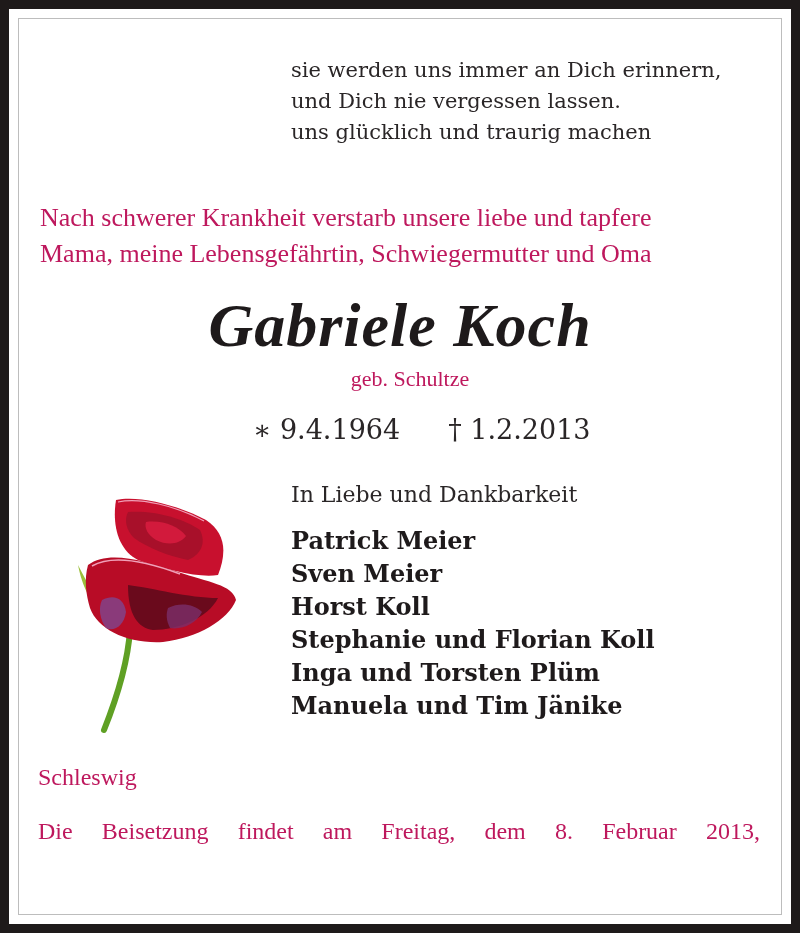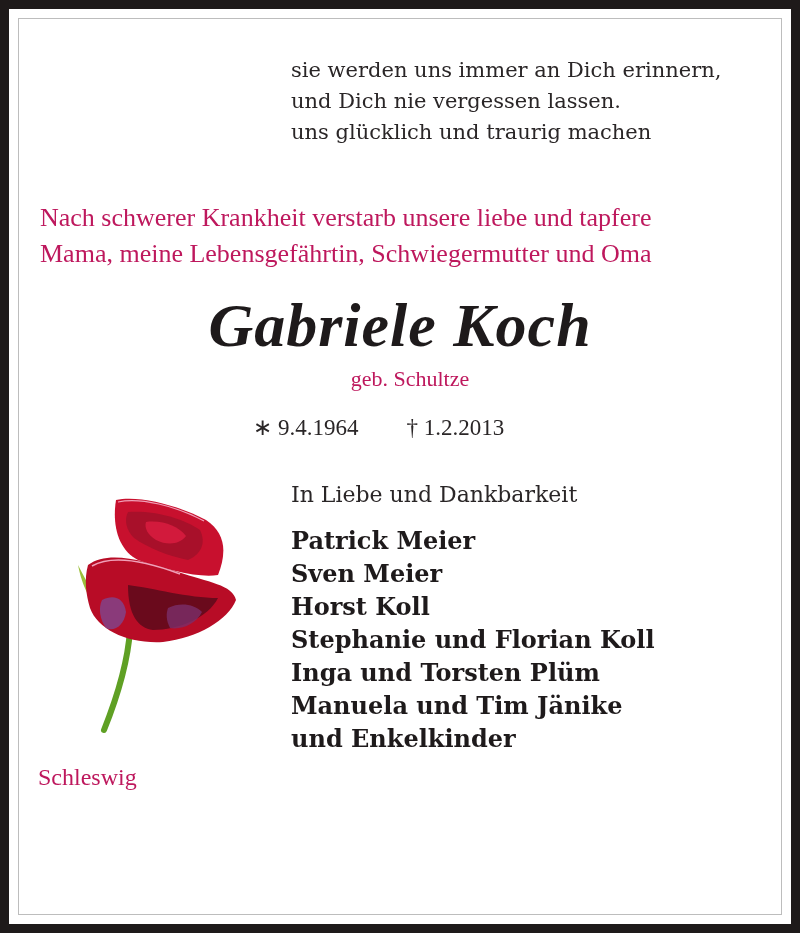--- a/index.html
+++ b/index.html
@@ -37,21 +37,21 @@
     letter-spacing: 1px;
     color: #1e1a1b;
   }
   .maiden {
     position: absolute; left: 0; top: 366px; width: 800px;
     text-align: center; font-size: 22px;
     padding-left: 20px; box-sizing: border-box;
   }
   .dates {
     position: absolute; left: 253px; top: 414px;
-    font-size: 23px; white-space: nowrap; font-family: Liberation Serif, serif;
+    font-size: 27px; white-space: nowrap;
   }
   .dates span { display: inline-block; }
   .dates .death { margin-left: 48px; }
 
   .thanks {
     position: absolute; left: 291px; top: 482px;
     font-size: 22px; white-space: nowrap;
   }
   .mourners {
     position: absolute; left: 291px; top: 524px;
@@ -126,19 +126,29 @@
 
 <div class="thanks serif">In Liebe und Dankbarkeit</div>
 
 <div class="mourners serif">
   <div>Patrick Meier</div>
   <div>Sven Meier</div>
   <div>Horst Koll</div>
   <div>Stephanie und Florian Koll</div>
   <div>Inga und Torsten Plüm</div>
   <div>Manuela und Tim Jänike</div>
-  <div>und Enkelkinder</div>
 </div>
 
 <div class="place lib">Schleswig</div>
 
 <div class="funeral lib">
+  <div class="l1">
+    <span>Die</span>
+    <span>Beisetzung</span>
+    <span>findet</span>
+    <span>am</span>
+    <span>Freitag,</span>
+    <span>dem</span>
+    <span>8.</span>
+    <span>Februar</span>
+    <span>2013,</span>
+  </div>
 </div>
 
 </body></html>

